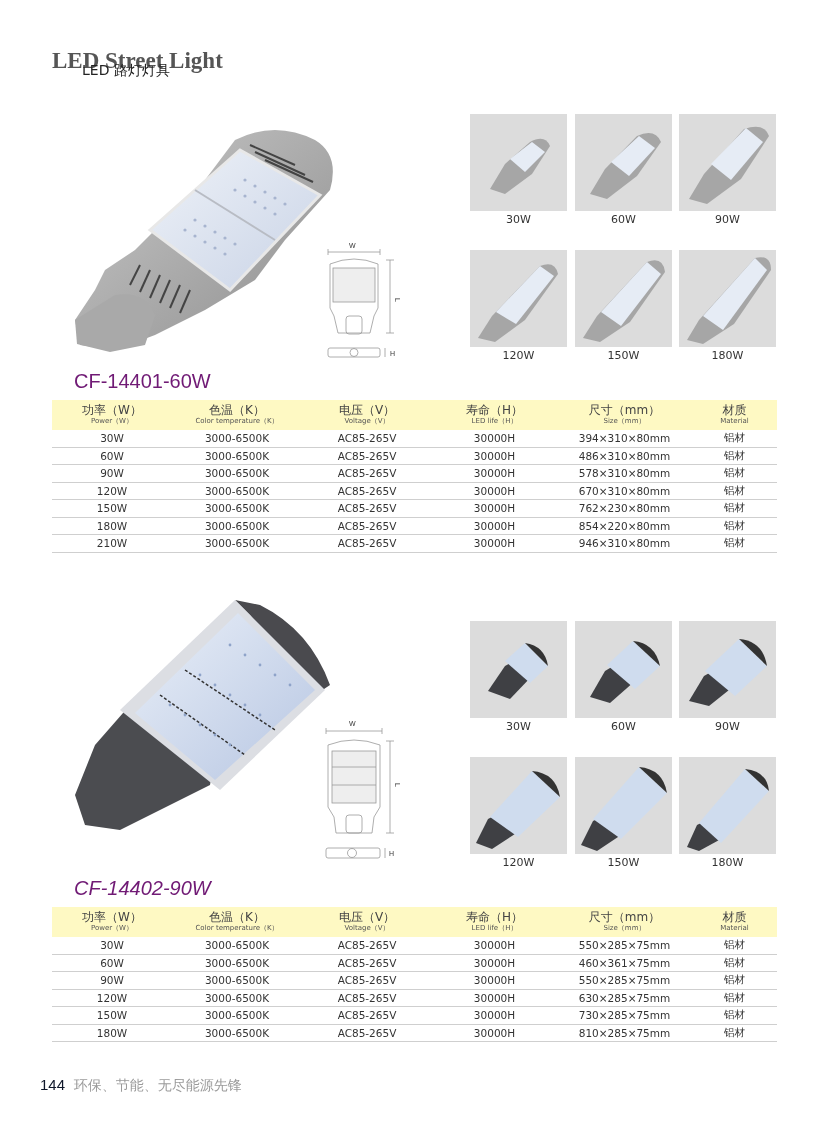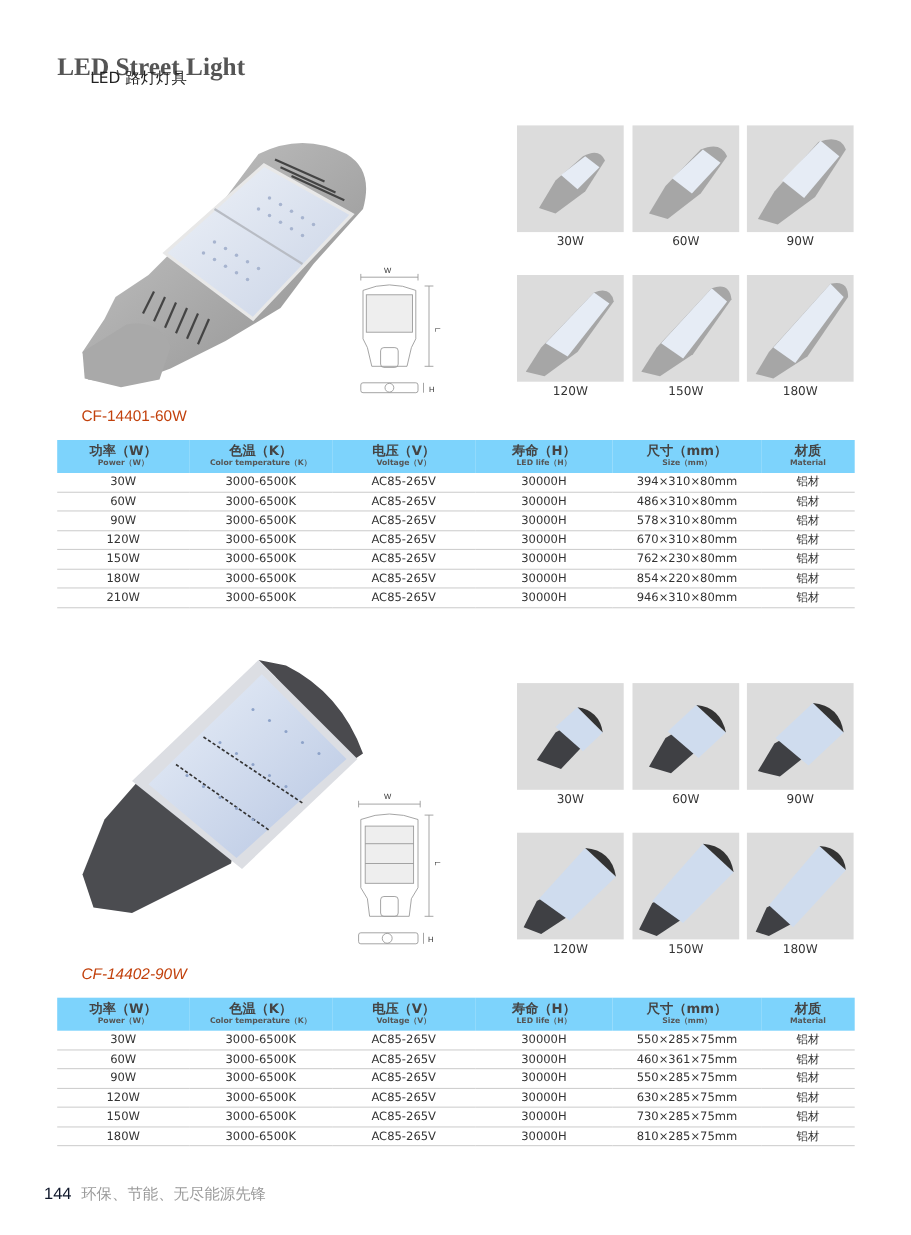--- a/index.html
+++ b/index.html
@@ -1,26 +1,26 @@
 <!DOCTYPE html>
 <html><head>
 <meta charset="utf-8">
 <style>
   html,body{margin:0;padding:0;background:#ffffff;}
   body{width:828px;height:1123px;position:relative;overflow:hidden;font-family:"DejaVu Sans","Liberation Sans",sans-serif;color:#333;}
   .title{position:absolute;left:52px;top:48px;font-family:Liberation Serif, serif;font-weight:bold;font-size:23px;color:#555;letter-spacing:0px;}
   .subtitle{position:absolute;left:82px;top:62px;font-size:14px;color:#222;font-family:"DejaVu Sans",sans-serif;}
-  .model{position:absolute;left:74px;font-family:"Liberation Sans",sans-serif;font-size:14px;color:#c2410c;}
+  .model{position:absolute;left:74px;font-family:"Liberation Sans",sans-serif;font-size:20px;color:#701a75;}
   .hero{position:absolute;}
   .dim{position:absolute;}
   .thumbs{position:absolute;left:470px;width:308px;}
   .thumb{position:absolute;width:97px;height:97px;background:#dcdcdc;}
   .thumb-label{position:absolute;width:97px;text-align:center;font-size:11px;color:#333;font-family:"DejaVu Sans",sans-serif;}
   table.spec{position:absolute;left:52px;width:725px;border-collapse:collapse;font-family:"DejaVu Sans",sans-serif;}
-  table.spec th{background:#7dd3fc;font-weight:bold;color:#444;padding:2px 0 2px 0;height:26px;vertical-align:middle;}
+  table.spec th{background:#fef9c3;font-weight:normal;color:#444;padding:2px 0 2px 0;height:26px;vertical-align:middle;}
   table.spec th .cn{display:block;font-size:12px;line-height:13px;}
   table.spec th .en{display:block;font-size:7px;line-height:9px;color:#555;}
   table.spec td{font-size:10.5px;color:#333;text-align:center;height:16.5px;padding:0;border-bottom:1px solid #cfcfcf;}
   .footer{position:absolute;left:40px;top:1076px;font-size:15px;}
   .footer .num{color:#0f172a;font-family:"Liberation Sans",sans-serif;}
   .footer .slogan{color:#9a9a9a;font-size:14px;margin-left:4px;}
 </style>
 </head>
 <body>
 

